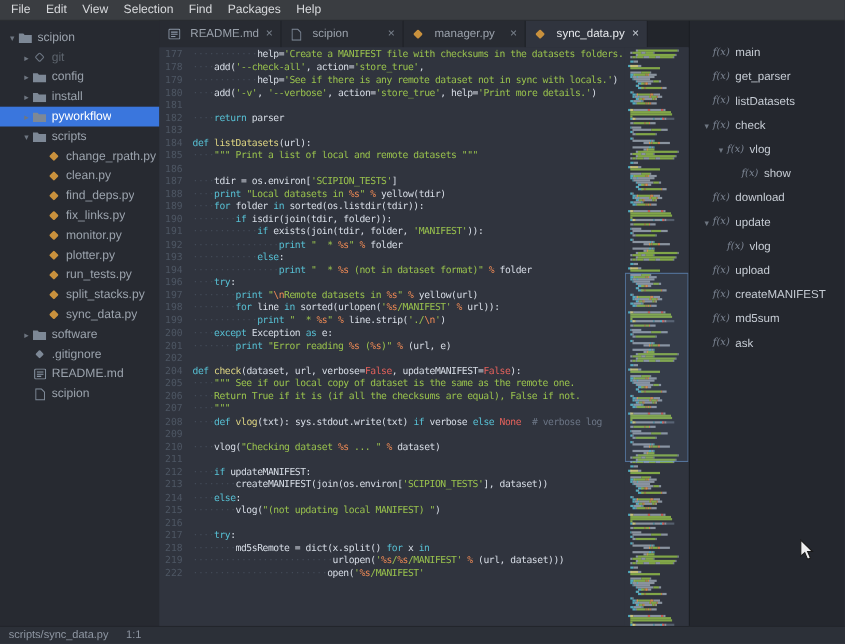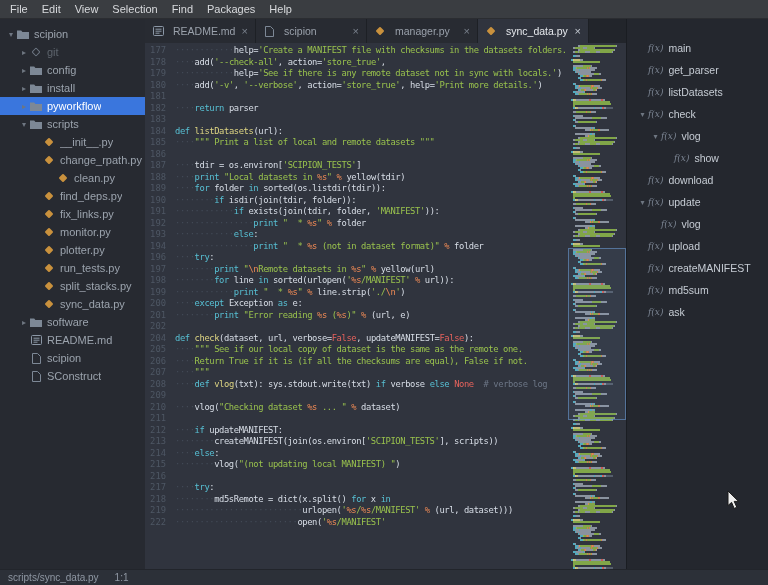--- a/index.html
+++ b/index.html
@@ -137,32 +137,23 @@
             </span>
             <span class="tree-label">scripts</span>
           </div>
           <div class="tree-row" style="padding-left: 32px;">
             <span class="arrow"></span>
             <span class="icon">
               <svg width="10" height="10" viewBox="0 0 10 10">
                 <rect x="1.9" y="1.9" width="6.2" height="6.2" rx="1" transform="rotate(45 5 5)" fill="#c9913d"></rect>
               </svg>
             </span>
-            <span class="tree-label">__init__.py</span>
+            <span class="tree-label">change_rpath.py</span>
           </div>
           <div class="tree-row" style="padding-left: 32px;">
-            <span class="arrow"></span>
-            <span class="icon">
-              <svg width="10" height="10" viewBox="0 0 10 10">
-                <rect x="1.9" y="1.9" width="6.2" height="6.2" rx="1" transform="rotate(45 5 5)" fill="#c9913d"></rect>
-              </svg>
-            </span>
-            <span class="tree-label">change_rpath.py</span>
-          </div>
-          <div class="tree-row" style="padding-left: 32px; margin-left: 14px;">
             <span class="arrow"></span>
             <span class="icon">
               <svg width="10" height="10" viewBox="0 0 10 10">
                 <rect x="1.9" y="1.9" width="6.2" height="6.2" rx="1" transform="rotate(45 5 5)" fill="#c9913d"></rect>
               </svg>
             </span>
             <span class="tree-label">clean.py</span>
           </div>
           <div class="tree-row" style="padding-left: 32px;">
             <span class="arrow"></span>
@@ -228,49 +219,49 @@
             <span class="tree-label">sync_data.py</span>
           </div>
           <div class="tree-row" style="padding-left: 19px;">
             <span class="arrow">▸</span>
             <span class="icon">
               <svg width="12" height="10" viewBox="0 0 12 10">
                 <path fill="#7d8896" d="M0 1.5h4.2l1.2 1.4H12V10H0z"></path>
               </svg>
             </span>
             <span class="tree-label">software</span>
+          </div>
+          <div class="tree-row" style="padding-left: 19px;">
+            <span class="arrow"></span>
+            <span class="icon">
+              <svg width="10" height="10" viewBox="0 0 10 10">
+                <rect x="2.2" y="2.2" width="5.6" height="5.6" rx="1" transform="rotate(45 5 5)" fill="#7d8896"></rect>
+              </svg>
+            </span>
+            <span class="tree-label">.gitignore</span>
           </div>
           <div class="tree-row" style="padding-left: 19px;">
             <span class="arrow"></span>
             <span class="icon">
               <svg width="11" height="10" viewBox="0 0 11 10">
                 <rect x="0.5" y="0.5" width="10" height="9" rx="1" fill="none" stroke="#8b97a6"></rect>
                 <path stroke="#8b97a6" d="M2.5 3.2h6M2.5 5.2h6M2.5 7.2h4"></path>
               </svg>
             </span>
             <span class="tree-label">README.md</span>
           </div>
           <div class="tree-row" style="padding-left: 19px;">
             <span class="arrow"></span>
             <span class="icon">
               <svg width="9" height="11" viewBox="0 0 9 11">
                 <path fill="none" stroke="#7d8896" d="M.5.5h5l3 3v7h-8z"></path>
               </svg>
             </span>
             <span class="tree-label">scipion</span>
           </div>
-          <div class="tree-row" style="padding-left: 19px;">
-            <span class="arrow"></span>
-            <span class="icon">
-              <svg width="9" height="11" viewBox="0 0 9 11">
-                <path fill="none" stroke="#7d8896" d="M.5.5h5l3 3v7h-8z"></path>
-              </svg>
-            </span>
-            <span class="tree-label">SConstruct</span>
-          </div>
         </div>
     </div>
 
     <div class="editor-col">
       <div class="tabbar">
           <div class="tab">
             <span class="icon">
               <svg width="11" height="10" viewBox="0 0 11 10">
                 <rect x="0.5" y="0.5" width="10" height="9" rx="1" fill="none" stroke="#8b97a6"></rect>
                 <path stroke="#8b97a6" d="M2.5 3.2h6M2.5 5.2h6M2.5 7.2h4"></path>
@@ -440,21 +431,21 @@
             <div class="line">
               <span class="gutter">211</span>
               <span class="ltext"></span>
             </div>
             <div class="line">
               <span class="gutter">212</span>
               <span class="ltext"><span class="tk-w">····</span><span class="tk-k">if</span><span class="tk-d"> updateMANIFEST:</span></span>
             </div>
             <div class="line">
               <span class="gutter">213</span>
-              <span class="ltext"><span class="tk-w">········</span><span class="tk-d">createMANIFEST(join(os.environ[</span><span class="tk-s">'SCIPION_TESTS'</span><span class="tk-d">], scripts))</span></span>
+              <span class="ltext"><span class="tk-w">········</span><span class="tk-d">createMANIFEST(join(os.environ[</span><span class="tk-s">'SCIPION_TESTS'</span><span class="tk-d">], dataset))</span></span>
             </div>
             <div class="line">
               <span class="gutter">214</span>
               <span class="ltext"><span class="tk-w">····</span><span class="tk-k">else</span><span class="tk-d">:</span></span>
             </div>
             <div class="line">
               <span class="gutter">215</span>
               <span class="ltext"><span class="tk-w">········</span><span class="tk-d">vlog(</span><span class="tk-s">"(not updating local MANIFEST) "</span><span class="tk-d">)</span></span>
             </div>
             <div class="line">

